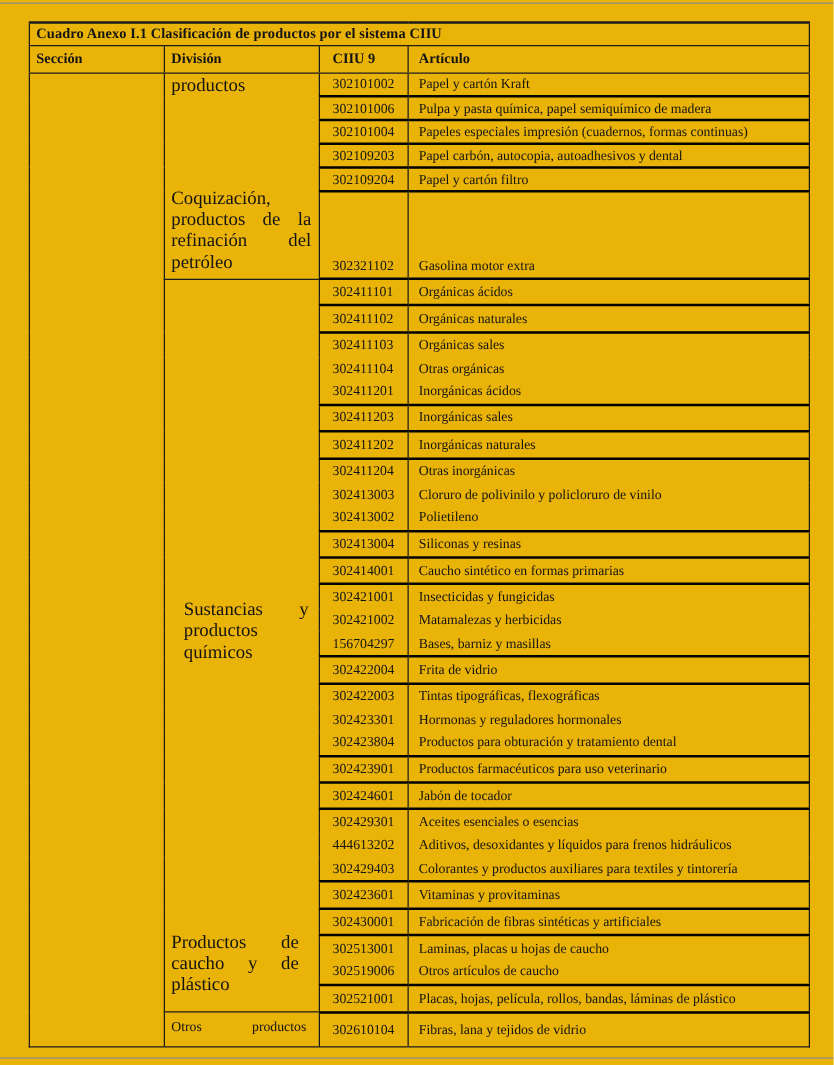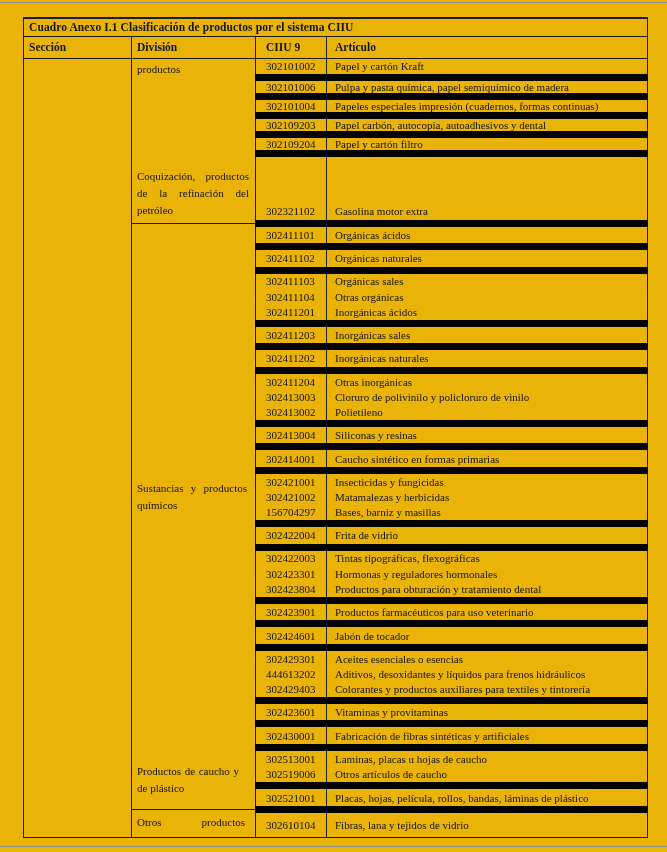--- a/index.html
+++ b/index.html
@@ -36,30 +36,30 @@
   th.h-div{padding-left:5px;} th.h-code{padding-left:10px;} th.h-name{padding-left:8px;}
 
   td.c-code{padding-left:10px;}
   td.c-name{padding-left:8px;}
 
   tr.r19{height:19px;}
   tr.tall{height:70px;}
   tr.last{height:28px;}
 
   
-  tr.hb td.c-code, tr.hb td.c-name{border-bottom:7px solid #000000;}
+  tr.hb td.c-code, tr.hb td.c-name{border-bottom:2px solid #000000;}
 
   tr.tall td.c-code, tr.tall td.c-name{vertical-align:bottom;padding-bottom:3px;margin-top:44px;}
 
   
   td.c-divA, td.c-divB{position:relative;vertical-align:top;border-bottom:1px solid #1c1c1c;}
-  .dtext{text-align:justify;line-height:17px;font-size:11px;}
+  .dtext{text-align:justify;line-height:17px;font-size:15px;}
   .divA-top{padding:2px 6px 0 5px;}
   .divA-bot{position:absolute;bottom:4px;left:5px;right:6px;}
-  .divB-top{position:absolute;top:256px;left:5px;right:8px;}
+  .divB-top{position:absolute;top:256px;left:15px;right:8px;}
   .divB-bot{position:absolute;bottom:12px;left:5px;right:16px;}
   td.c-divC{
     vertical-align:top;padding:4px 10px 0 5px;line-height:16px;
     text-align:justify;text-align-last:justify;
   }
 </style>
 </head>
 <body>
 
 <div class="page">

